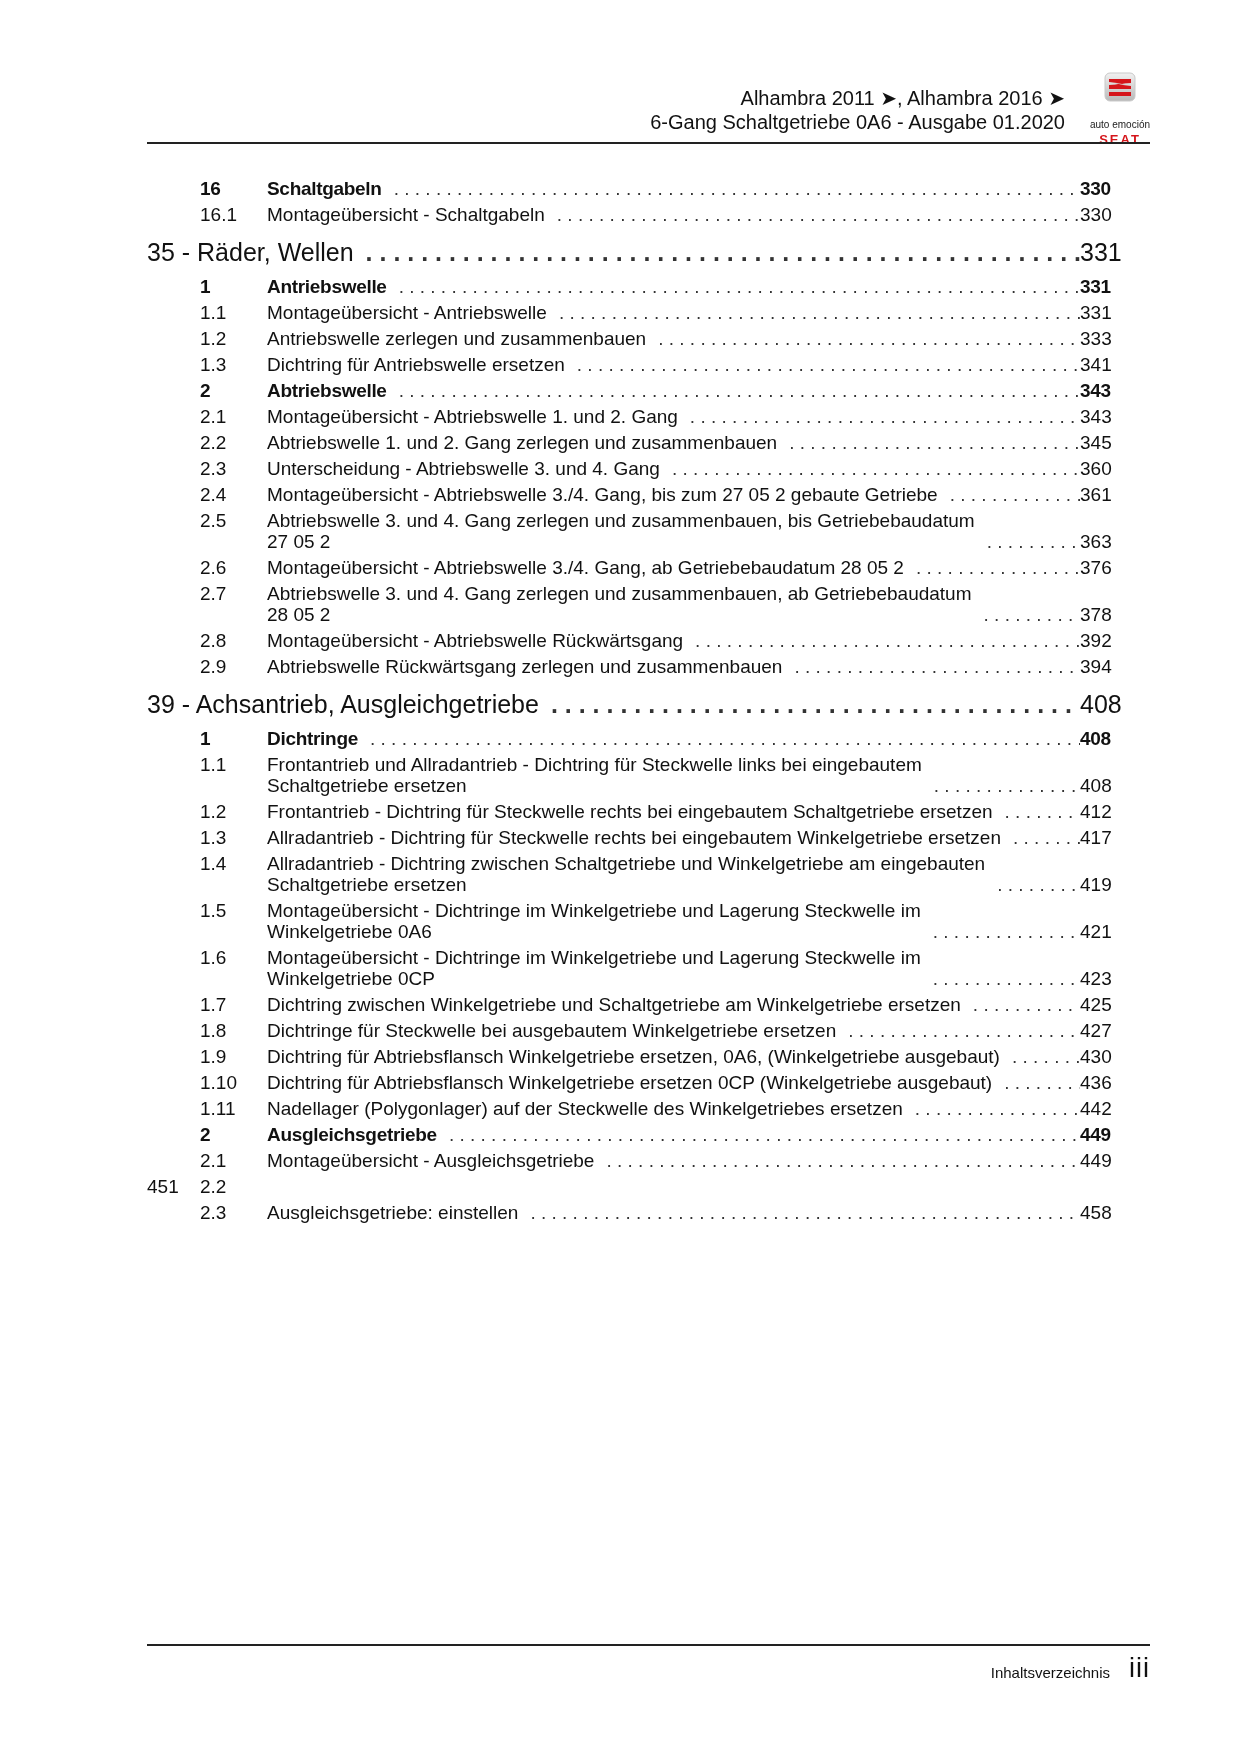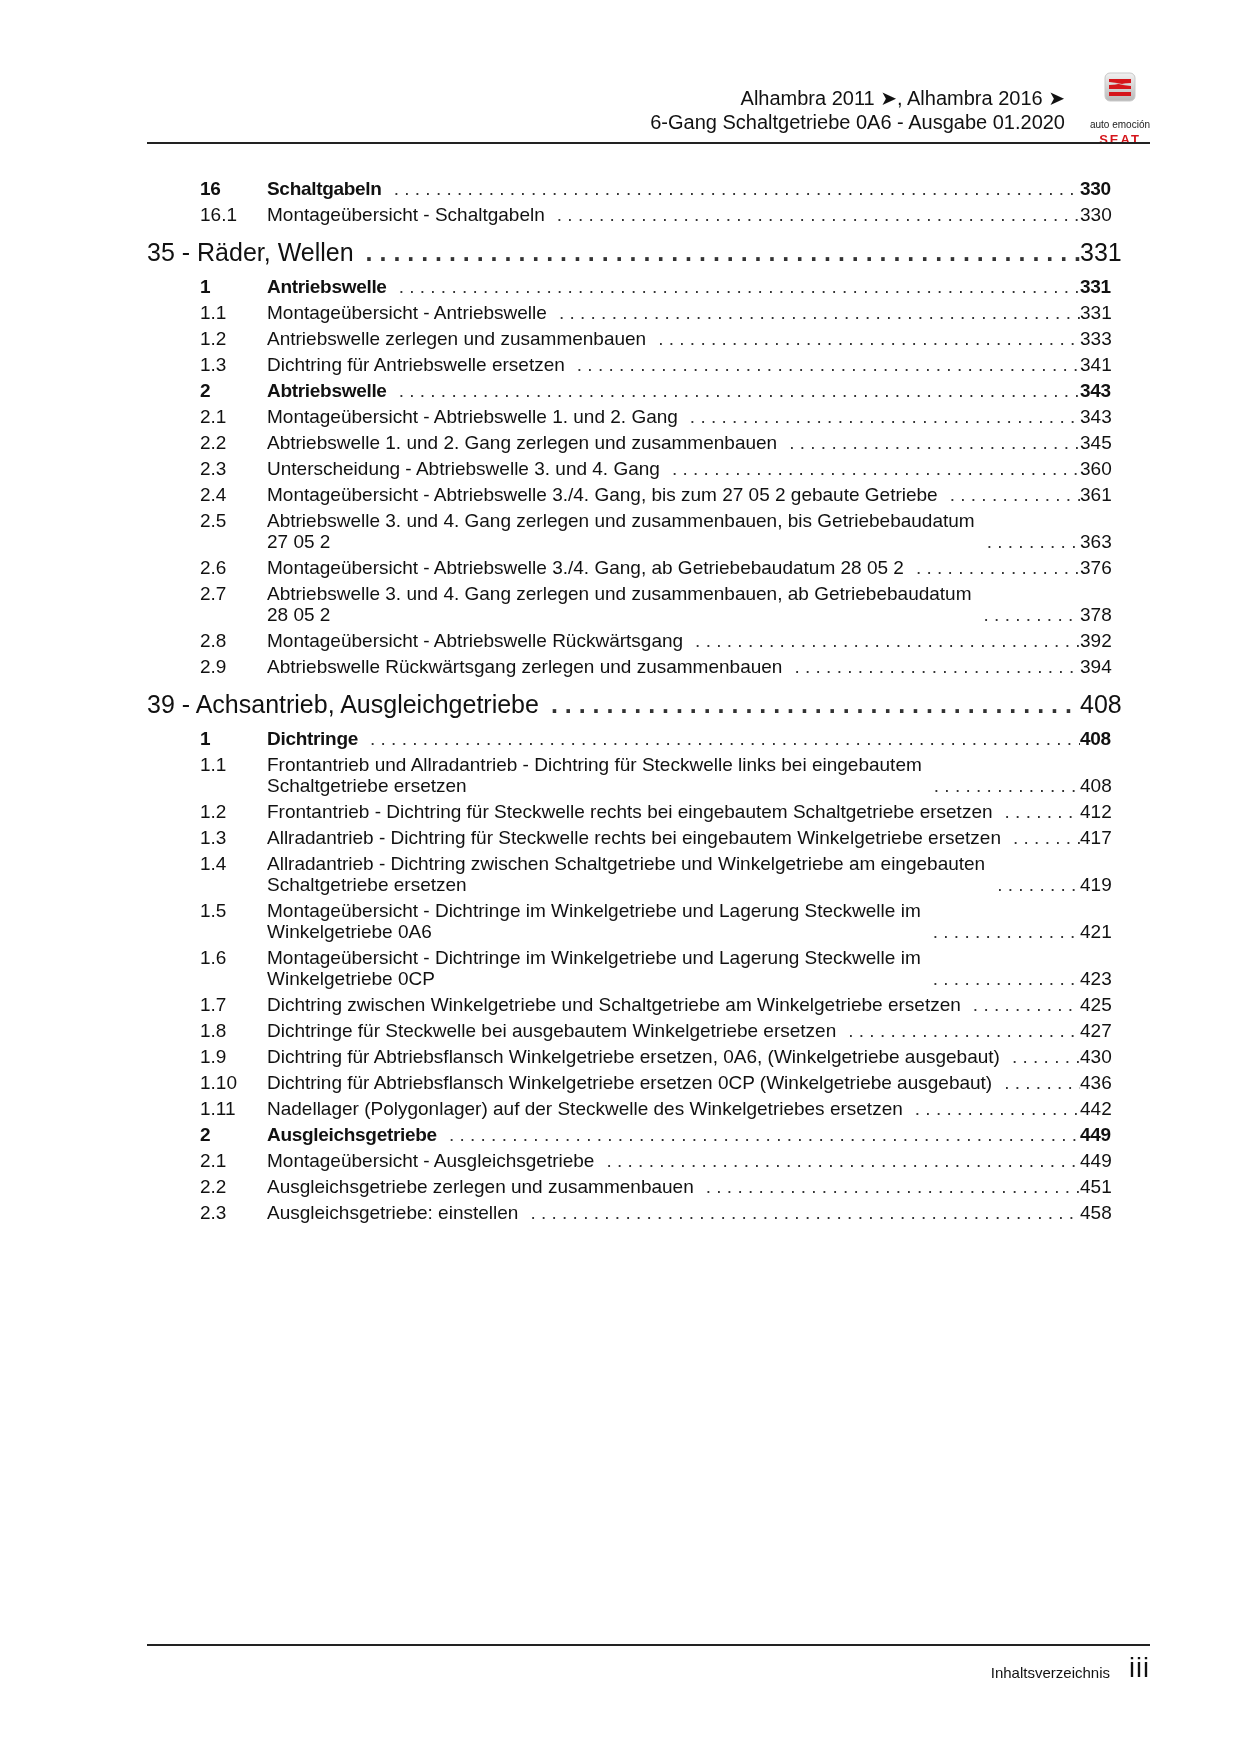--- a/index.html
+++ b/index.html
@@ -352,24 +352,20 @@
   <div class="row">
       <span class="num">2.1</span>
       <div class="body">
         <span class="title-wrap">Montageübersicht - Ausgleichsgetriebe</span>
         <span class="leader"></span>
       </div>
       <span class="page">449</span>
     </div>
   <div class="row">
       <span class="num">2.2</span>
-      <div class="body">
-        <span class="title-wrap">Ausgleichsgetriebe zerlegen und zusammenbauen</span>
-        <span class="leader"></span>
-      </div>
       <span class="page">451</span>
     </div>
   <div class="row">
       <span class="num">2.3</span>
       <div class="body">
         <span class="title-wrap">Ausgleichsgetriebe: einstellen</span>
         <span class="leader"></span>
       </div>
       <span class="page">458</span>
     </div>

